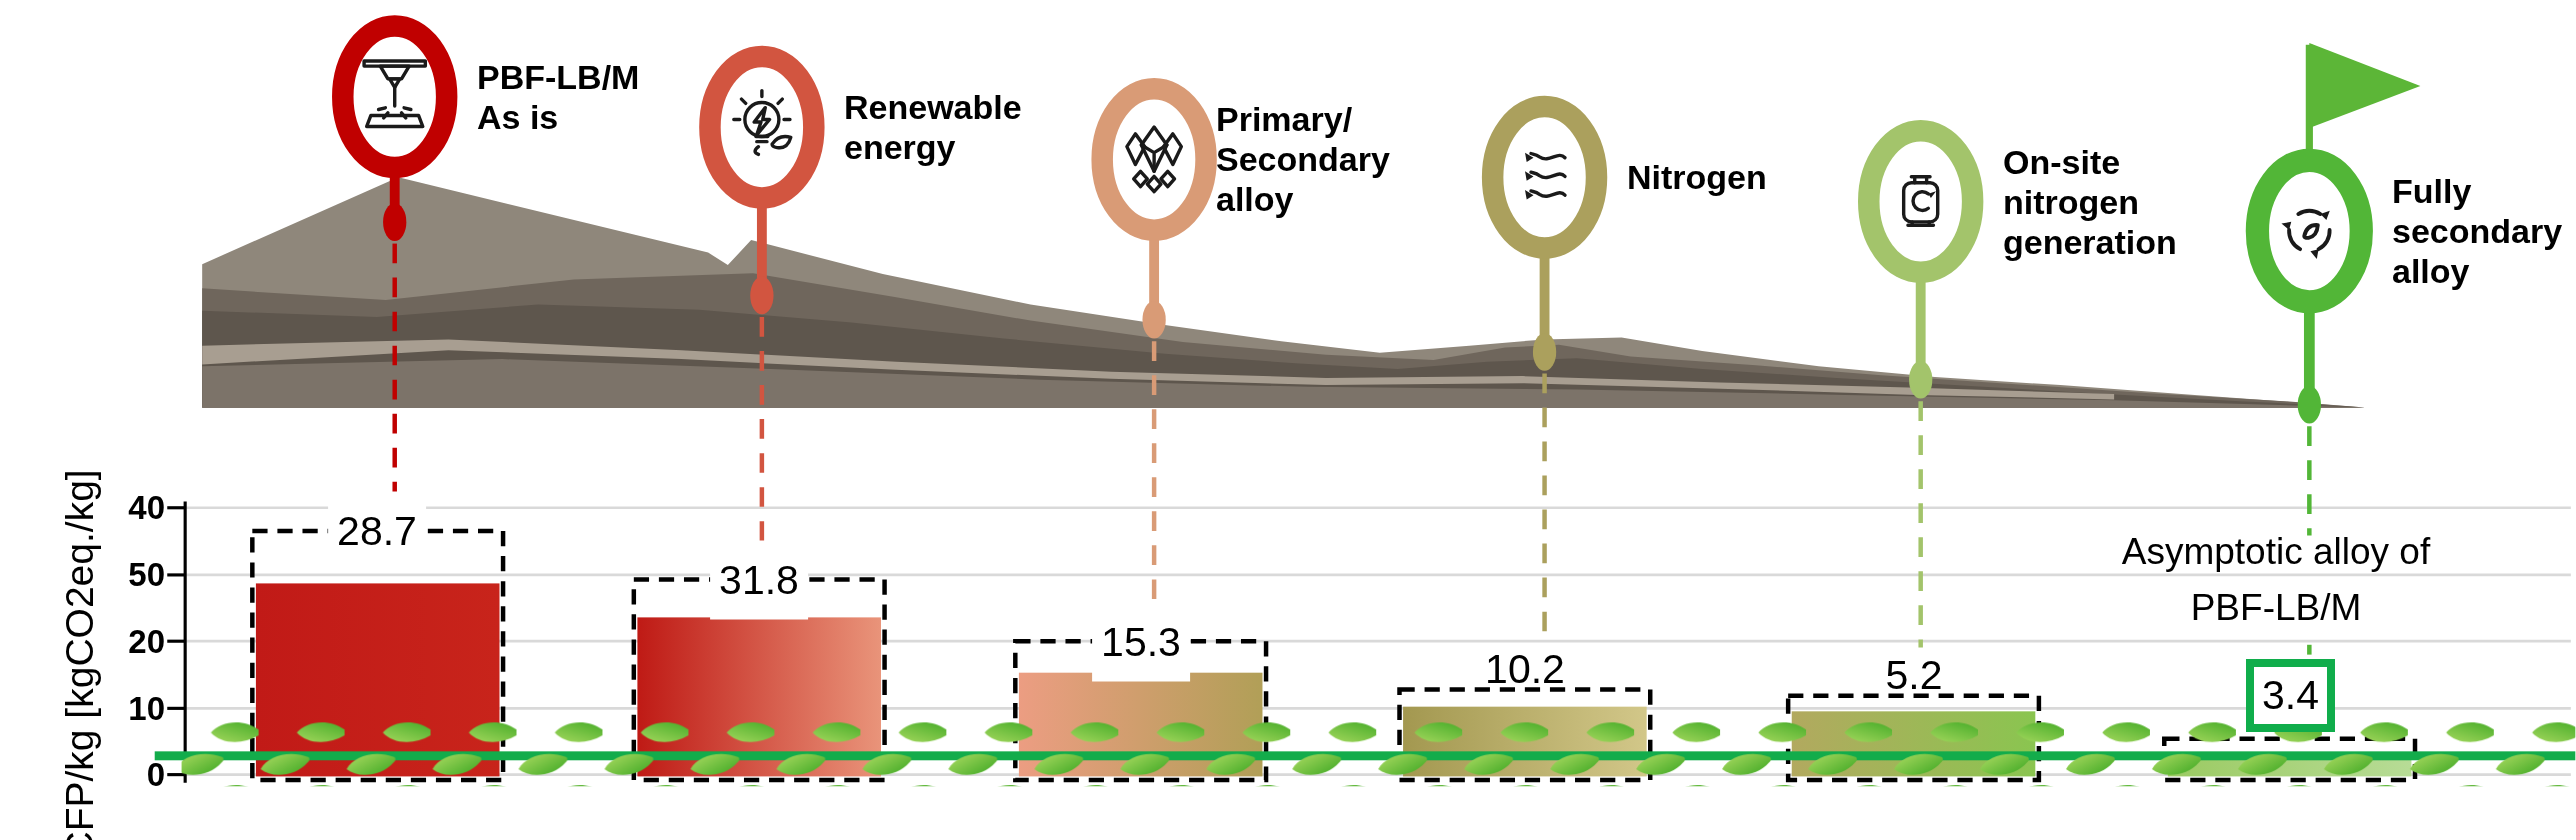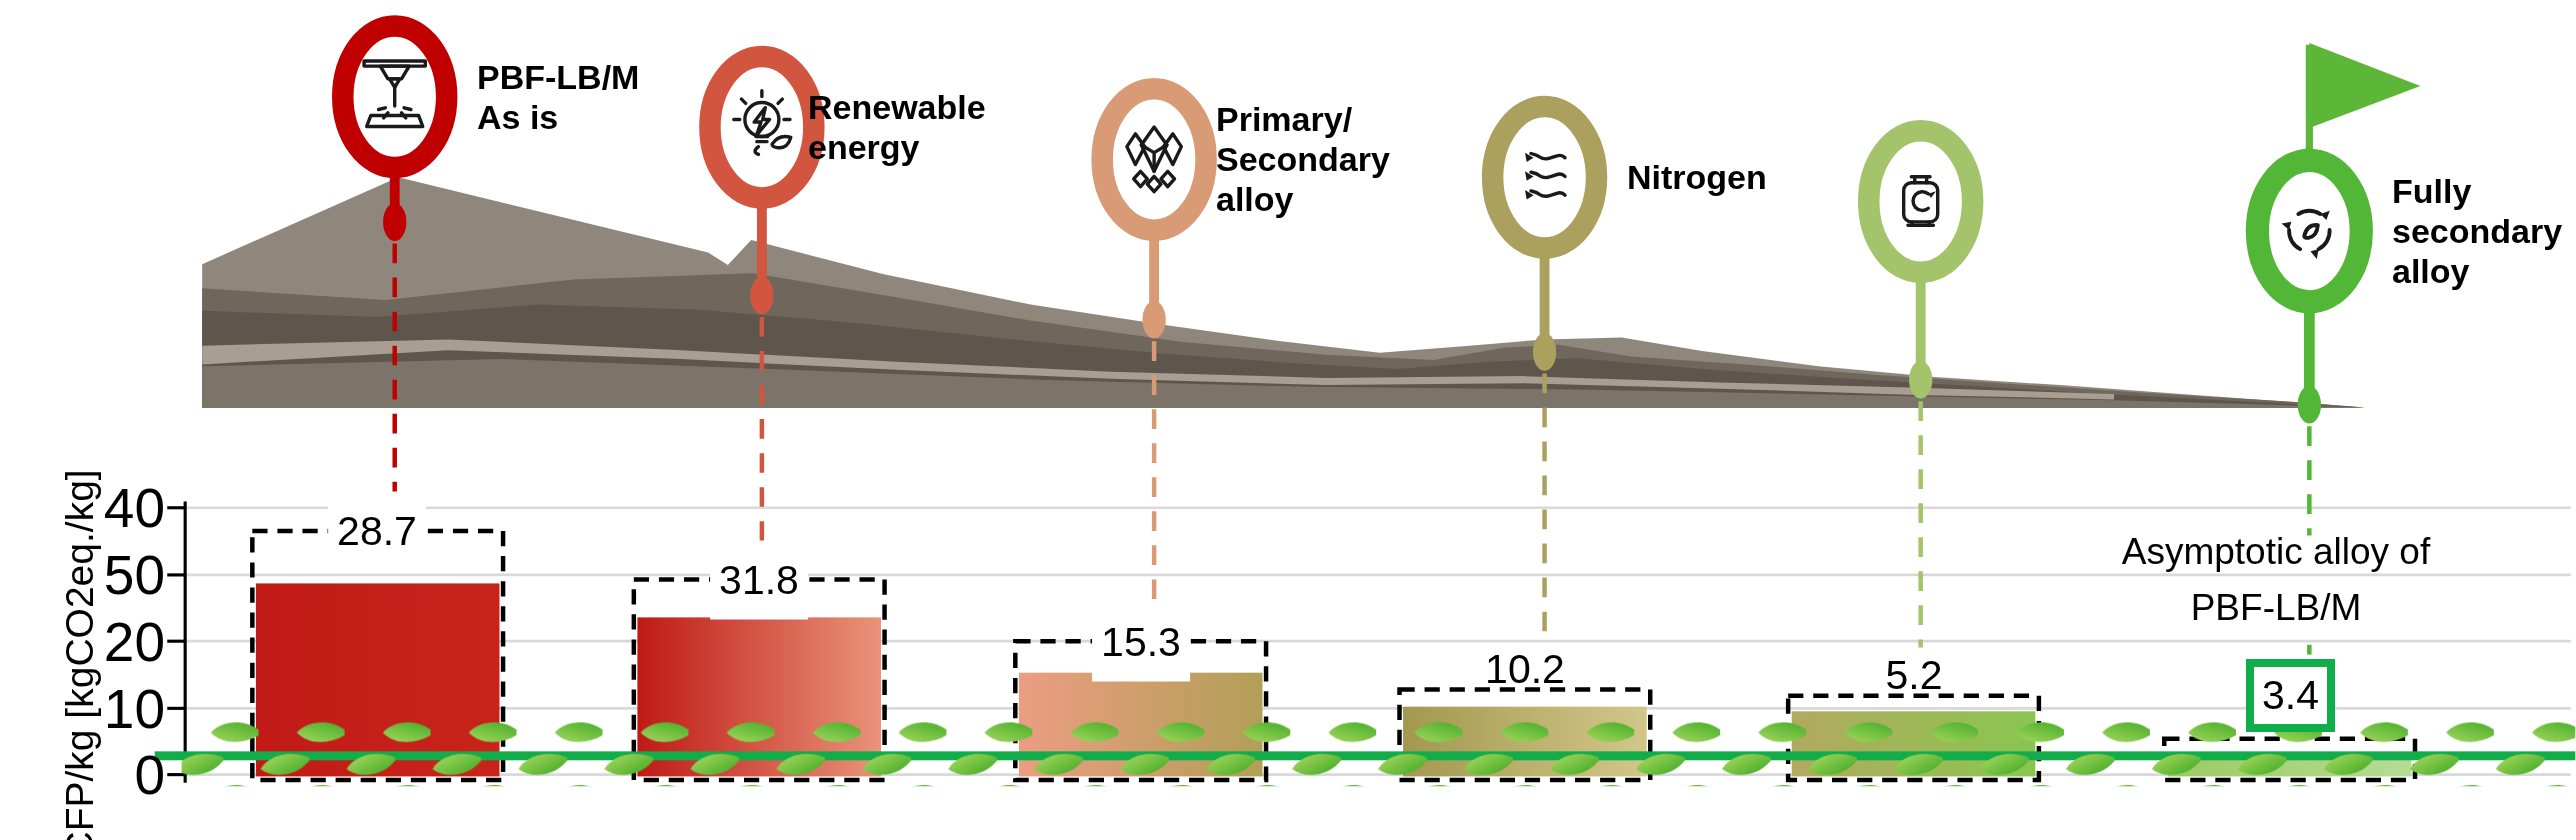--- a/index.html
+++ b/index.html
@@ -3,22 +3,22 @@
 <meta charset="utf-8">
 <style>
   html,body{margin:0;padding:0;background:#fff;}
   #canvas{position:relative;width:2576px;height:840px;background:#ffffff;overflow:hidden;
           font-family:"Liberation Sans",sans-serif;}
   svg{position:absolute;left:0;top:0;}
   .scenario-label{position:absolute;transform:translateY(-50%);font-weight:700;font-size:34px;
                   line-height:40px;color:#000;white-space:nowrap;}
   .value-label{position:absolute;transform:translate(-50%,-50%);font-size:41px;color:#000;
                background:#fff;padding:16px 9px;white-space:nowrap;}
-  .tick-label{position:absolute;width:75px;left:90px;text-align:right;font-size:55px;color:#000;
-              transform:translateY(-50%);}
+  .tick-label{position:absolute;width:75px;left:90px;text-align:right;font-size:33px;color:#000;
+              transform:translateY(-50%);font-weight:bold;}
   .axis-title{position:absolute;left:-109px;top:648px;width:376px;height:47px;line-height:47px;
               text-align:center;font-size:39px;color:#000;transform:rotate(-90deg);white-space:nowrap;}
   .annotation{position:absolute;left:2052px;top:524px;width:448px;text-align:center;
               font-size:37px;line-height:56px;color:#000;}
   .asymptote-box{position:absolute;left:2246px;top:659px;width:73px;height:57px;border:8px solid #10ad4b;
                  background:#fff;display:flex;align-items:center;justify-content:center;
                  font-size:41px;color:#000;}
 </style>
 </head>
 <body>
@@ -220,31 +220,36 @@
 <div class="tick-label" style="top:508px">40</div>
 <div class="tick-label" style="top:575px">50</div>
 <div class="tick-label" style="top:642px">20</div>
 <div class="tick-label" style="top:709px">10</div>
 <div class="tick-label" style="top:775px">0</div>
 
 <div class="scenario-label" style="left:477px;top:97px">
   <div>PBF-LB/M</div>
   <div>As is</div>
 </div>
-<div class="scenario-label" style="left:808px;top:127px">
+<div class="scenario-label" style="left:844px;top:127px">
   <div>Renewable</div>
   <div>energy</div>
 </div>
 <div class="scenario-label" style="left:1216px;top:159px">
   <div>Primary/</div>
   <div>Secondary</div>
   <div>alloy</div>
 </div>
 <div class="scenario-label" style="left:1627px;top:177px">
   <div>Nitrogen</div>
+</div>
+<div class="scenario-label" style="left:2003px;top:202px">
+  <div>On-site</div>
+  <div>nitrogen</div>
+  <div>generation</div>
 </div>
 <div class="scenario-label" style="left:2392px;top:231px">
   <div>Fully</div>
   <div>secondary</div>
   <div>alloy</div>
 </div>
 
 <div class="value-label" id="val0" style="left: 377px; top: 531px;">28.7</div>
 <div class="value-label" id="val1" style="left: 759px; top: 580px;">31.8</div>
 <div class="value-label" id="val2" style="left: 1141px; top: 642px;">15.3</div>

